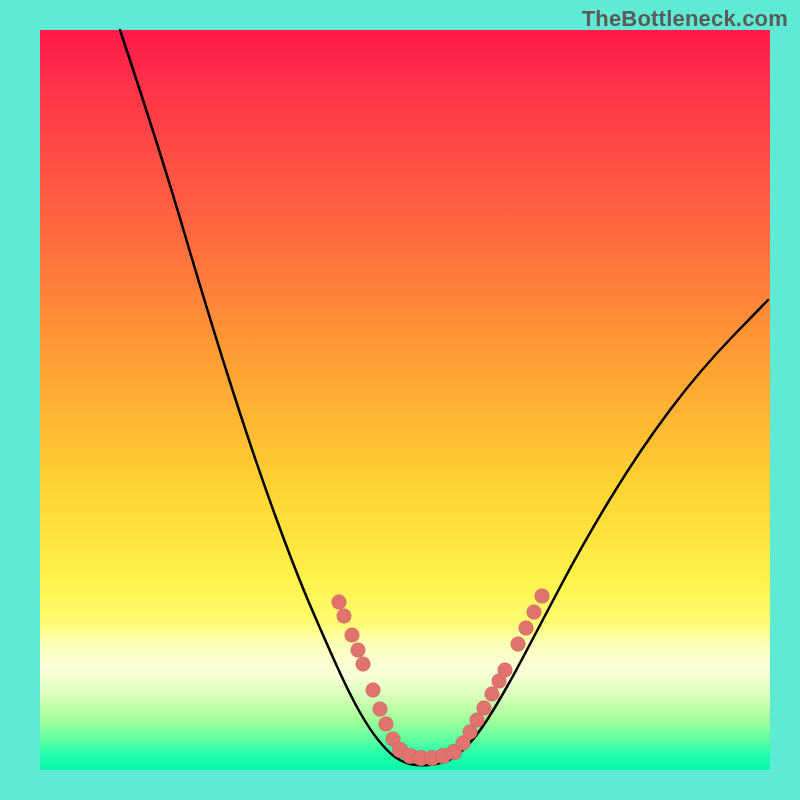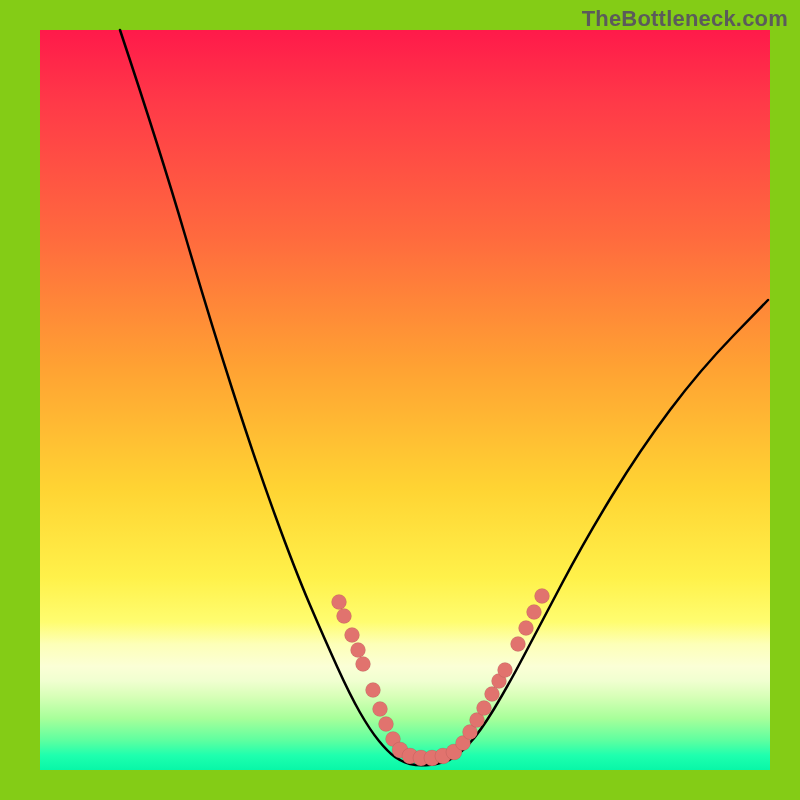--- a/index.html
+++ b/index.html
@@ -8,21 +8,21 @@
     width: 800px;
     height: 800px;
     background: #000;
     overflow: hidden;
     font-family: Arial, Helvetica, sans-serif;
   }
   .frame {
     position: relative;
     width: 800px;
     height: 800px;
-    background: #84cc16;
+    background: #5eead4;
   }
   .plot-area {
     position: absolute;
     left: 40px;
     top: 30px;
     width: 730px;
     height: 740px;
     
     background: linear-gradient(
       to bottom,

